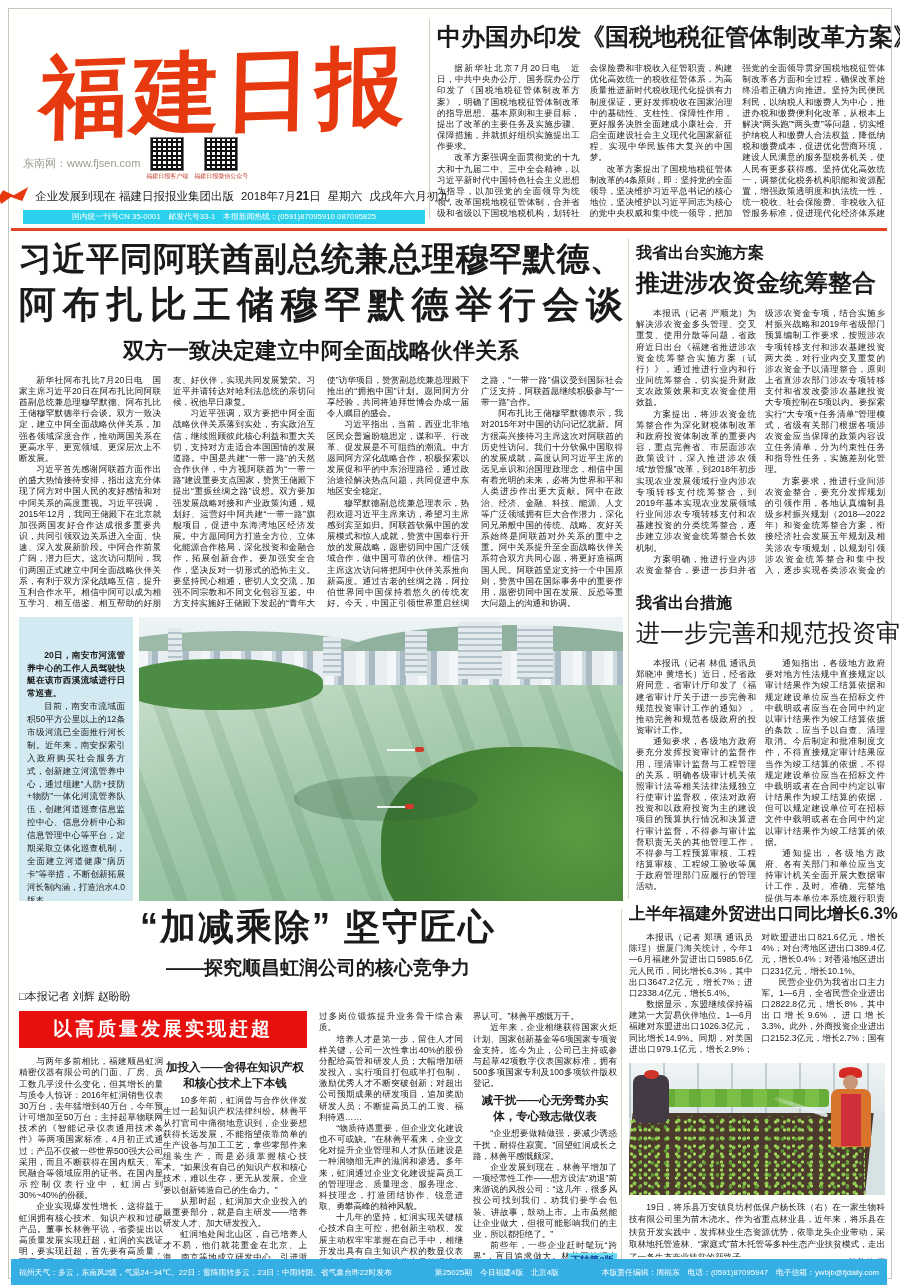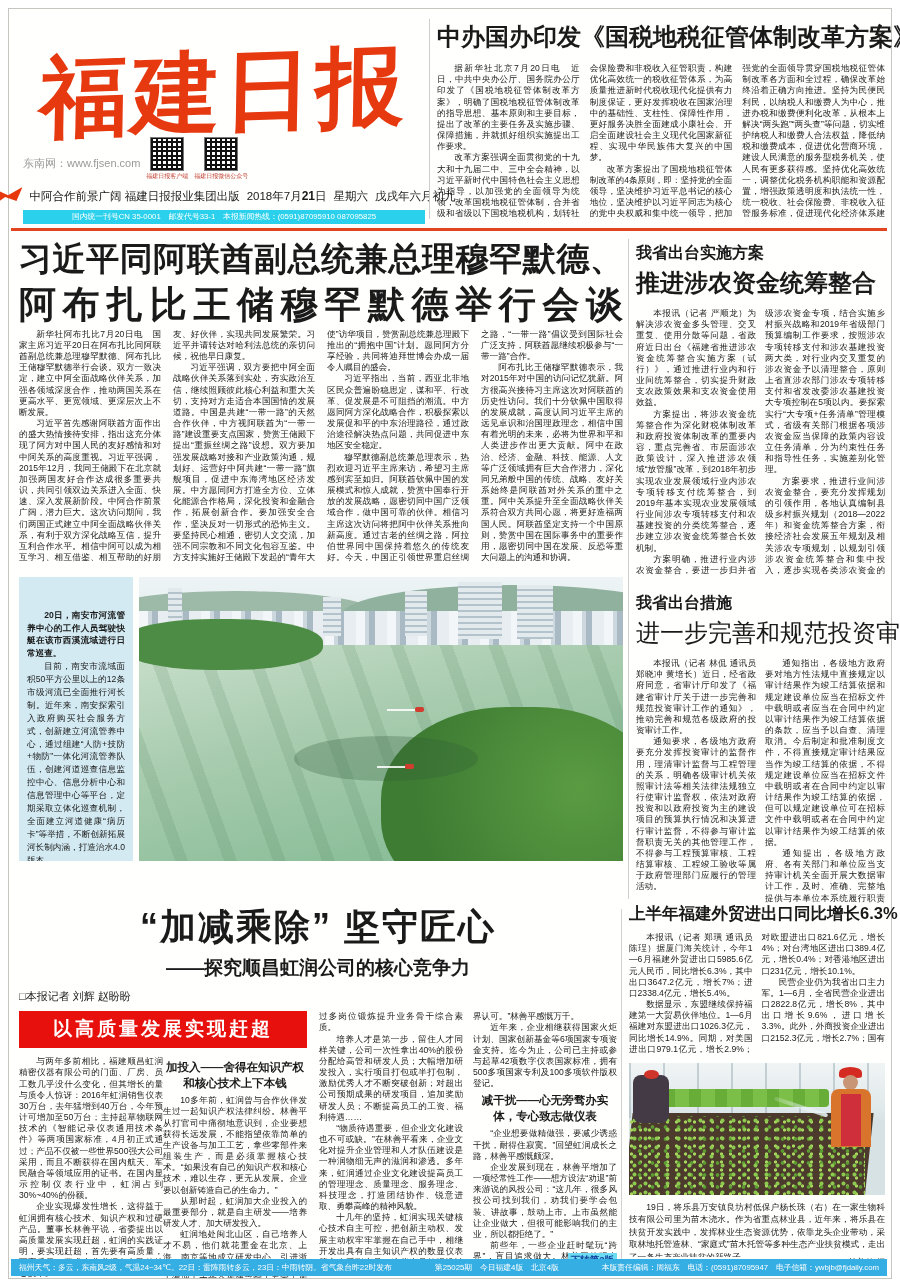--- a/index.html
+++ b/index.html
@@ -49,21 +49,21 @@
   .tr-body{height:166px;column-count:3;column-gap:10px;}
 
   
   #lead{position:absolute;left:10px;top:228px;width:604px;}
   .lead-h1{font-size:33px;font-weight:900;line-height:1.32;
            text-align:justify;text-align-last:justify;}
   .lead-h2{font-size:37px;font-weight:900;line-height:1.3;
            text-align:justify;text-align-last:justify;}
   .lead-sub{font-size:22px;font-weight:bold;text-align:center;margin:7px 0 9px;}
   .lead-body{height:238px;column-count:4;column-gap:12px;}
-  .photo-row{display:flex;gap:6px;margin-top:10px;height:284px;}
+  .photo-row{display:flex;gap:6px;margin-top:4px;height:284px;}
   .photo-caption{width:114px;flex:0 0 auto;background:#d3eaf2;
                  padding:32px 8px 6px;box-sizing:border-box;
                  font-size:8.6px;line-height:1.5;text-align:justify;overflow:hidden;}
   .photo-caption p{margin:0;text-indent:2em;}
   .photo-caption p:first-child{font-weight:bold;}
 
   
   .river-photo{flex:1;position:relative;overflow:hidden;background:#bcd8c4;}
   .rp-sky{position:absolute;left:0;right:0;top:0;height:30%;
           background:linear-gradient(#eef4f5,#d8e8ea);}
@@ -138,21 +138,21 @@
   .gp-apron{position:absolute;left:16px;top:27px;width:20px;height:52px;background:#cf2f3a;}
   .gp-worker2{position:absolute;left:4px;top:12px;width:36px;height:48px;background:#433a46;border-radius:8px;}
   .gp-cap2{position:absolute;left:11px;top:-5px;width:15px;height:9px;background:#d0352c;border-radius:50%;}
   .gp-spray{position:absolute;right:56px;top:42px;width:56px;height:4px;border-radius:2px;
      background:linear-gradient(90deg,rgba(240,248,250,.15),rgba(235,244,246,.9));transform:rotate(18deg);}
   .trade-caption{font-size:8.6px;line-height:1.45;text-align:justify;overflow:hidden;height:56px;}
   .trade-caption .cap{margin:0;text-indent:2em;}
   .trade-credit{font-size:8.6px;text-align:right;}
 
   
-  #footerbar{position:absolute;left:2px;top:1250px;width:876px;height:17px;background:#35aee3;
+  #footerbar{position:absolute;left:2px;top:1250px;width:876px;height:27px;background:#35aee3;
      color:#fff;font-size:7.8px;display:flex;justify-content:space-between;align-items:center;
      padding:0 8px;box-sizing:border-box;white-space:nowrap;overflow:hidden;}
 </style>
 </head>
 <body>
 
 <div class="page">
 
   <div id="masthead">
     <div class="m-title">福建日报</div>
@@ -162,21 +162,21 @@
         <span class="qr" style="display:block"></span>
         <span class="qr-label" style="display:block">福建日报客户端</span>
       </span>
       <span class="qr-wrap">
         <span class="qr" style="display:block"></span>
         <span class="qr-label" style="display:block">福建日报微信公众号</span>
       </span>
     </div>
     <div class="m-dateline">
       <span class="flag-icon"></span>
-      <span>中阿合作前景广阔 福建日报报业集团出版</span>
+      <span>企业发展到现在 福建日报报业集团出版</span>
       <span>
         <span>2018年7月</span><span class="day-num">21</span><span>日</span>
       </span>
       <span>星期六</span>
       <span>戊戌年六月初九</span>
     </div>
     <div class="m-cyanbar">国内统一刊号CN 35-0001　邮发代号33-1　本报新闻热线：(0591)87095910 087095825</div>
   </div>
 
   <div class="vline1"></div>
@@ -188,20 +188,21 @@
         <p>改革方案强调全面贯彻党的十九大和十九届二中、三中全会精神，以习近平新时代中国特色社会主义思想为指导，以加强党的全面领导为统领，改革国税地税征管体制，合并省级和省级以下国税地税机构，划转社会保险费和非税收入征管职责，构建优化高效统一的税收征管体系，为高质量推进新时代税收现代化提供有力制度保证，更好发挥税收在国家治理中的基础性、支柱性、保障性作用，更好服务决胜全面建成小康社会、开启全面建设社会主义现代化国家新征程、实现中华民族伟大复兴的中国梦。</p>
         <p>改革方案提出了国税地税征管体制改革的4条原则，即：坚持党的全面领导，坚决维护习近平总书记的核心地位，坚决维护以习近平同志为核心的党中央权威和集中统一领导，把加强党的全面领导贯穿国税地税征管体制改革各方面和全过程，确保改革始终沿着正确方向推进。坚持为民便民利民，以纳税人和缴费人为中心，推进办税和缴费便利化改革，从根本上解决“两头跑”“两头查”等问题，切实维护纳税人和缴费人合法权益，降低纳税和缴费成本，促进优化营商环境，建设人民满意的服务型税务机关，使人民有更多获得感。坚持优化高效统一，调整优化税务机构职能和资源配置，增强政策透明度和执法统一性，统一税收、社会保险费、非税收入征管服务标准，促进现代化经济体系建设和经济高质量发展。坚持依法协同稳妥，深入贯彻全面依法治国要求，坚持改革和法治相统一、相促进，更好发挥中央和地方两个积极性，实现国税地税机构事合、人合、力合、心合，做到干部队伍稳定、职责平稳划转、工作稳妥推进、社会效应良好。</p>
       </div>
   </div>
 
   <div id="redrule"></div>
 
   <div id="lead">
     <div class="lead-h1">习近平同阿联酋副总统兼总理穆罕默德、</div>
     <div class="lead-h2">阿布扎比王储穆罕默德举行会谈</div>
+    <div class="lead-sub">双方一致决定建立中阿全面战略伙伴关系</div>
     <div class="lead-body body-text">
         <p>新华社阿布扎比7月20日电　国家主席习近平20日在阿布扎比同阿联酋副总统兼总理穆罕默德、阿布扎比王储穆罕默德举行会谈。双方一致决定，建立中阿全面战略伙伴关系，加强各领域深度合作，推动两国关系在更高水平、更宽领域、更深层次上不断发展。</p>
         <p>习近平首先感谢阿联酋方面作出的盛大热情接待安排，指出这充分体现了阿方对中国人民的友好感情和对中阿关系的高度重视。习近平强调，2015年12月，我同王储殿下在北京就加强两国友好合作达成很多重要共识，共同引领双边关系进入全面、快速、深入发展新阶段。中阿合作前景广阔，潜力巨大。这次访问期间，我们两国正式建立中阿全面战略伙伴关系，有利于双方深化战略互信，提升互利合作水平。相信中阿可以成为相互学习、相互借鉴、相互帮助的好朋友、好伙伴，实现共同发展繁荣。习近平并请转达对哈利法总统的亲切问候，祝他早日康复。</p>
         <p>习近平强调，双方要把中阿全面战略伙伴关系落到实处，夯实政治互信，继续照顾彼此核心利益和重大关切，支持对方走适合本国国情的发展道路。中国是共建“一带一路”的天然合作伙伴，中方视阿联酋为“一带一路”建设重要支点国家，赞赏王储殿下提出“重振丝绸之路”设想。双方要加强发展战略对接和产业政策沟通，规划好、运营好中阿共建“一带一路”旗舰项目，促进中东海湾地区经济发展。中方愿同阿方打造全方位、立体化能源合作格局，深化投资和金融合作，拓展创新合作。要加强安全合作，坚决反对一切形式的恐怖主义。要坚持民心相通，密切人文交流，加强不同宗教和不同文化包容互鉴。中方支持实施好王储殿下发起的“青年大使”访华项目，赞赏副总统兼总理殿下推出的“拥抱中国”计划。愿同阿方分享经验，共同将迪拜世博会办成一届令人瞩目的盛会。</p>
         <p>习近平指出，当前，西亚北非地区民众普遍盼稳思定，谋和平、行改革、促发展是不可阻挡的潮流。中方愿同阿方深化战略合作，积极探索以发展促和平的中东治理路径，通过政治途径解决热点问题，共同促进中东地区安全稳定。</p>
         <p>穆罕默德副总统兼总理表示，热烈欢迎习近平主席来访，希望习主席感到宾至如归。阿联酋钦佩中国的发展模式和惊人成就，赞赏中国奉行开放的发展战略，愿密切同中国广泛领域合作，做中国可靠的伙伴。相信习主席这次访问将把阿中伙伴关系推向新高度。通过古老的丝绸之路，阿拉伯世界同中国保持着悠久的传统友好。今天，中国正引领世界重启丝绸之路，“一带一路”倡议受到国际社会广泛支持，阿联酋愿继续积极参与“一带一路”合作。</p>
         <p>阿布扎比王储穆罕默德表示，我对2015年对中国的访问记忆犹新。阿方很高兴接待习主席这次对阿联酋的历史性访问。我们十分钦佩中国取得的发展成就，高度认同习近平主席的远见卓识和治国理政理念，相信中国有着光明的未来，必将为世界和平和人类进步作出更大贡献。阿中在政治、经济、金融、科技、能源、人文等广泛领域拥有巨大合作潜力，深化同兄弟般中国的传统、战略、友好关系始终是阿联酋对外关系的重中之重。阿中关系提升至全面战略伙伴关系符合双方共同心愿，将更好造福两国人民。阿联酋坚定支持一个中国原则，赞赏中国在国际事务中的重要作用，愿密切同中国在发展、反恐等重大问题上的沟通和协调。</p>
       </div>
 
     <div class="photo-row">

